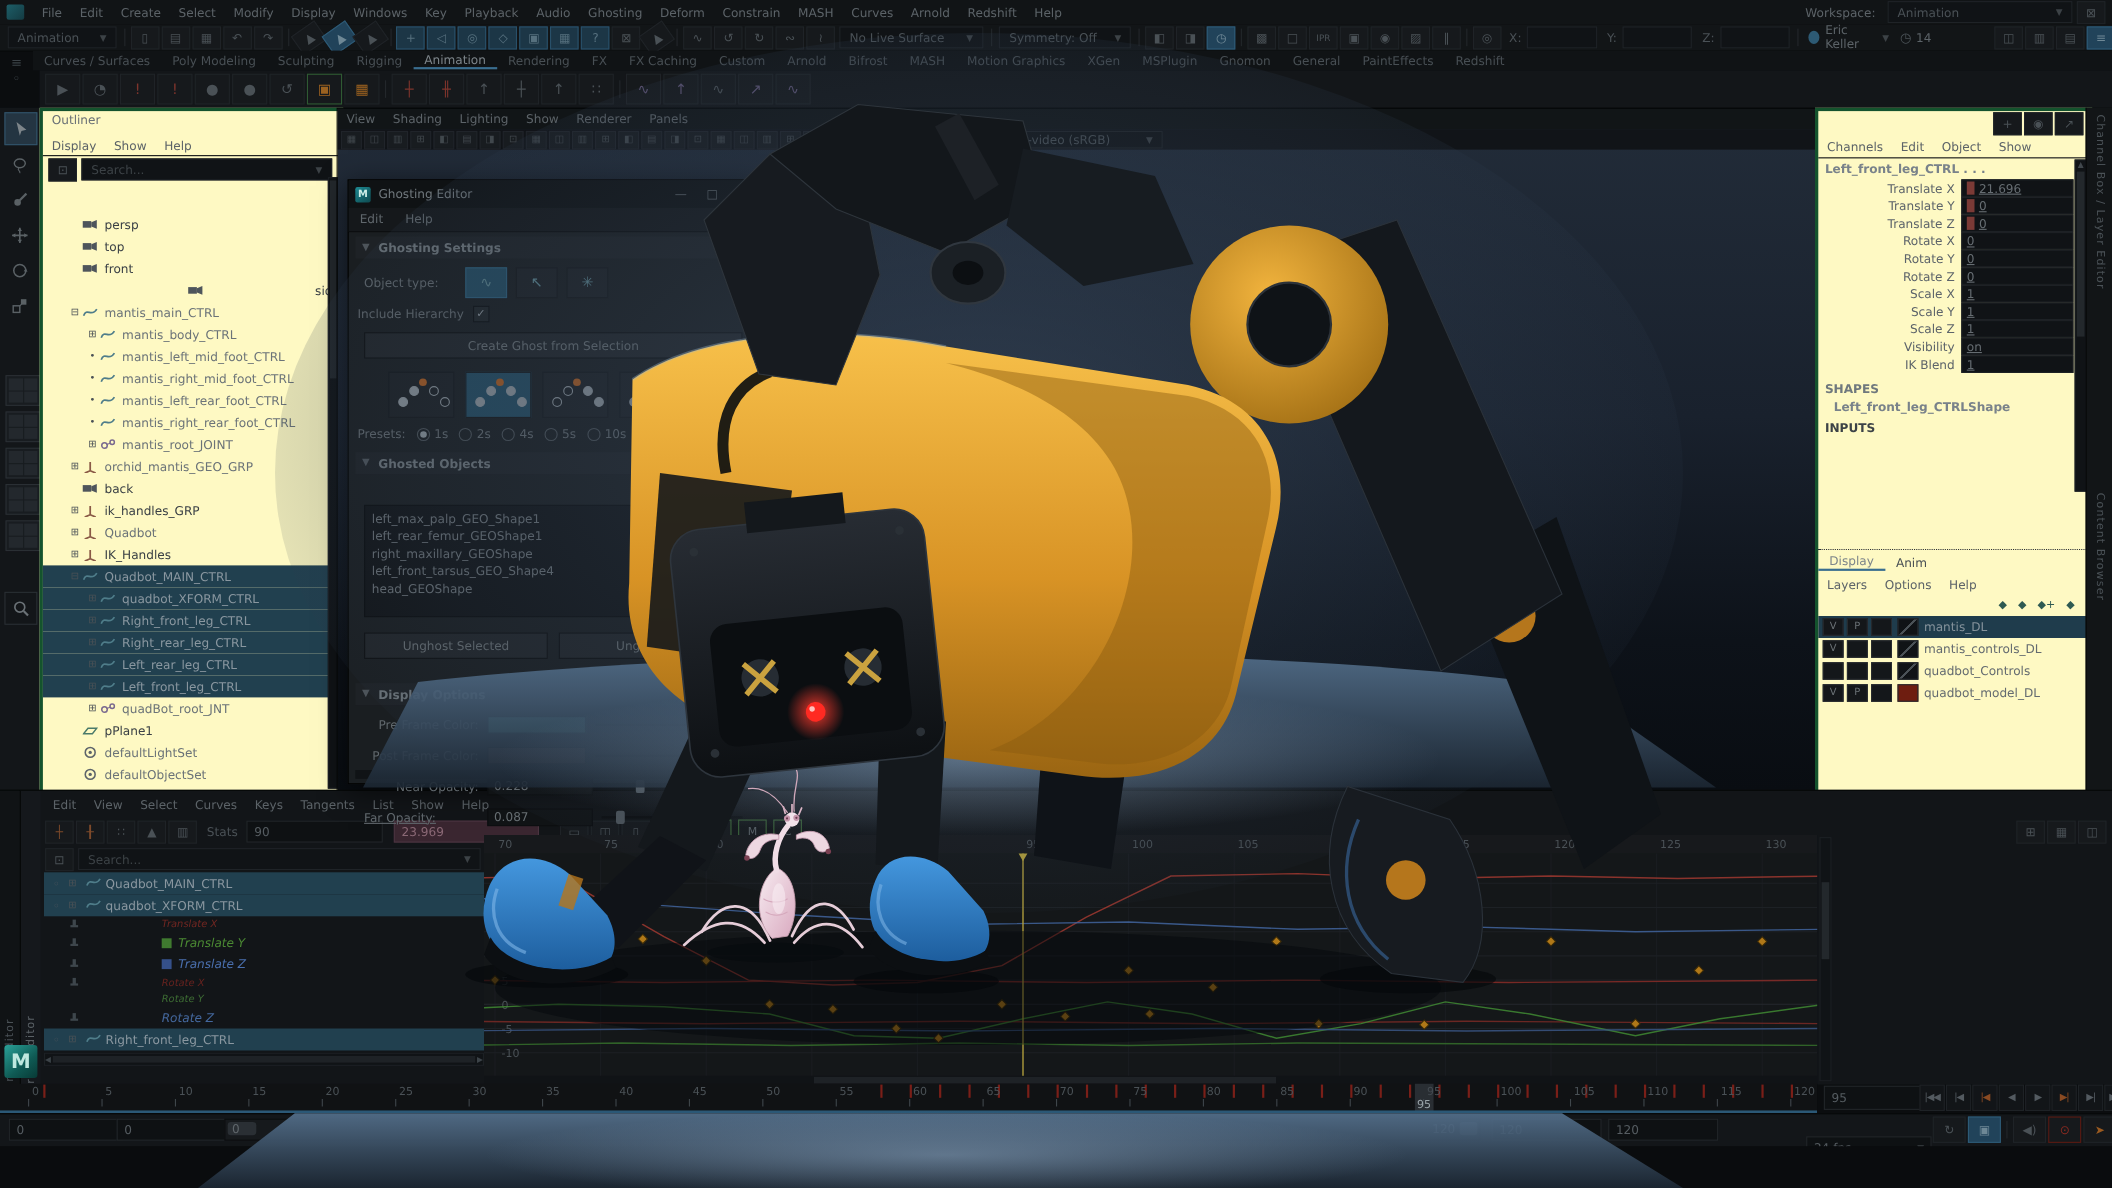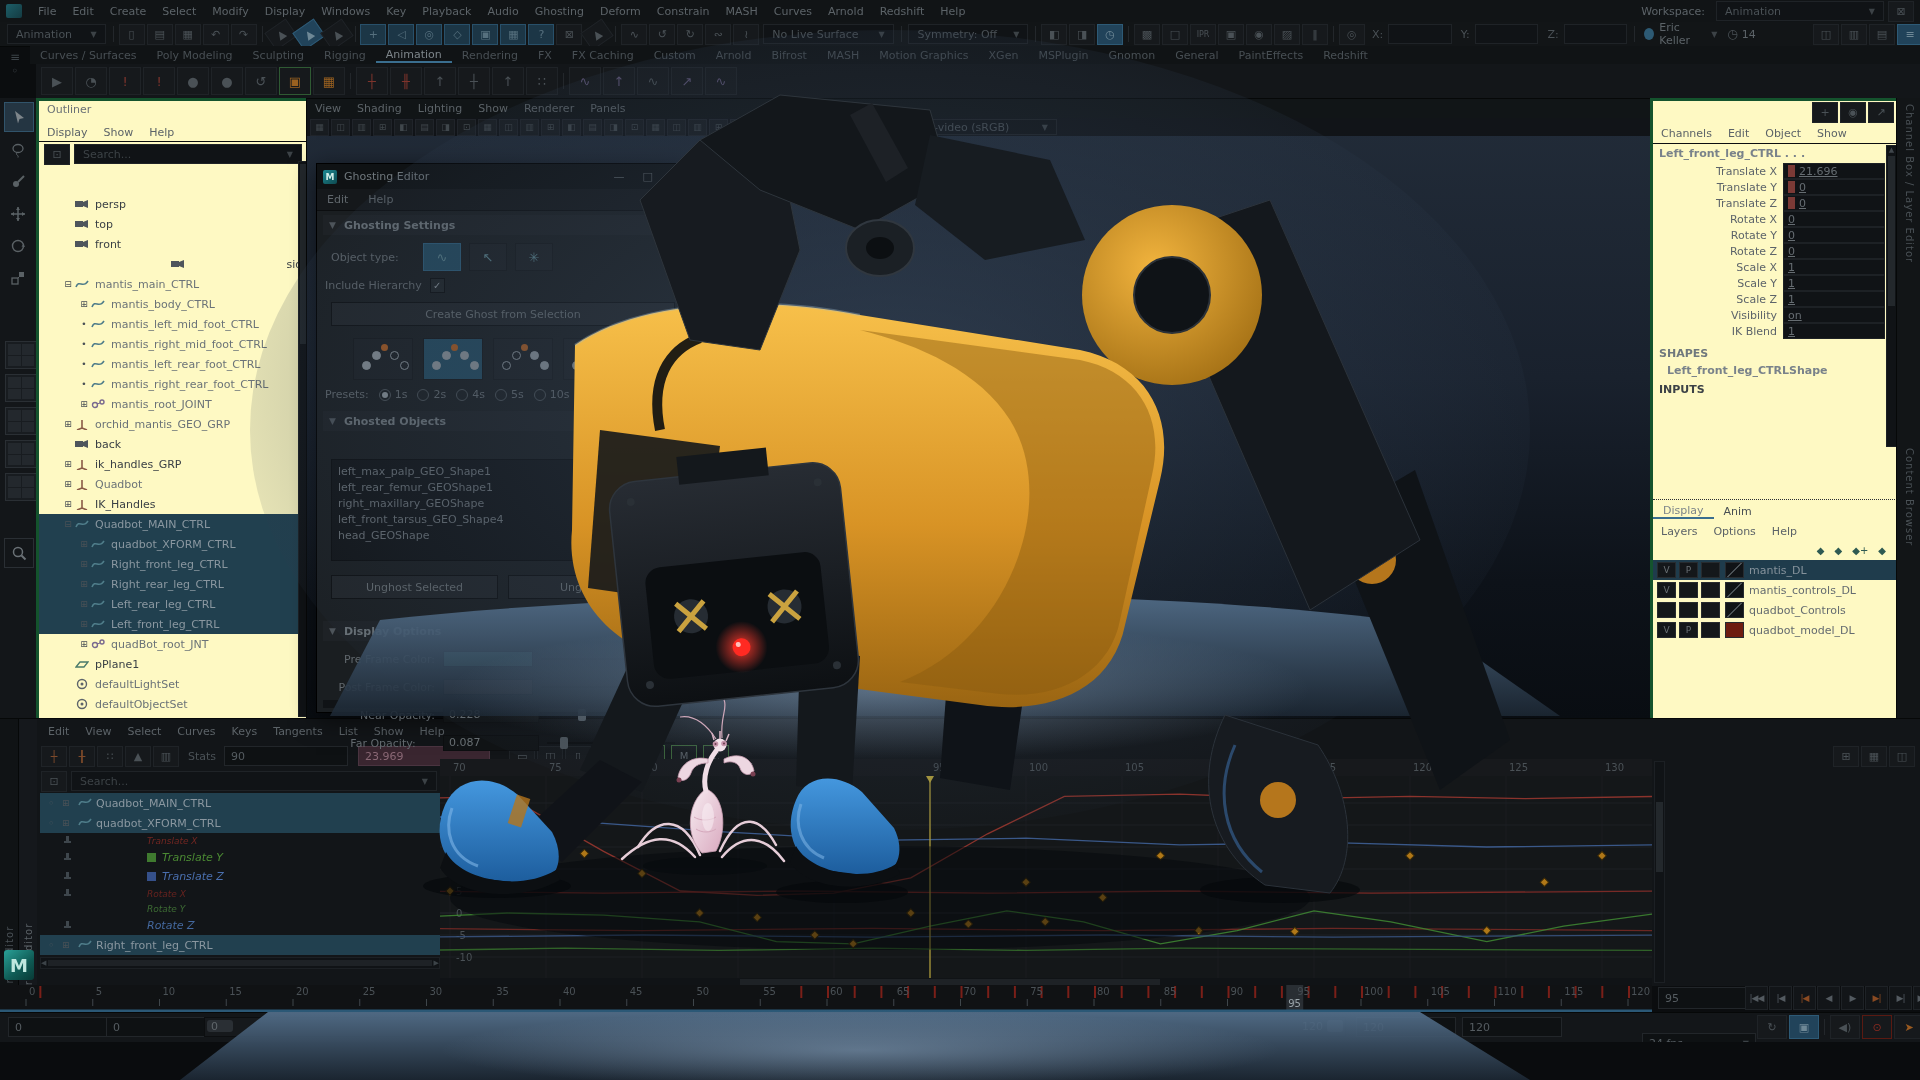--- a/index.html
+++ b/index.html
@@ -1201,21 +1201,21 @@
         </div>
         <div class="bar" style="padding: 3px 14px; height: 22px;">
           <div style="width: 104px; text-align: right; color: rgb(97, 104, 109); padding-right: 8px; flex: 0 0 auto;">Near Opacity:</div>
           <div style="width: 84px; height: 14px; background: rgb(16, 19, 21); border: 1px solid rgb(12, 14, 16); color: rgb(103, 110, 114); padding: 0px 5px; flex: 0 0 auto;">0.228</div>
           <div class="dslider">
             <div class="track"></div>
             <div class="handle" style="left: calc(27% - 4px);"></div>
           </div>
         </div>
         <div class="bar" style="padding: 3px 14px; height: 22px;">
-          <div style="width: 104px; text-align: center; color: rgb(97, 104, 109); padding-right: 8px; flex: 0 0 auto;">Far Opacity:</div>
+          <div style="width: 104px; text-align: left; color: rgb(97, 104, 109); padding-right: 8px; flex: 0 0 auto; text-decoration: underline;">Far Opacity:</div>
           <div style="width: 84px; height: 14px; background: rgb(16, 19, 21); border: 1px solid rgb(12, 14, 16); color: rgb(103, 110, 114); padding: 0px 5px; flex: 0 0 auto;">0.087</div>
           <div class="dslider">
             <div class="track"></div>
             <div class="handle" style="left: calc(13% - 4px);"></div>
           </div>
         </div>
       </div>
     <div style="position:absolute;left:6px;right:6px;bottom:4px;height:8px;background:#101316;"></div>
   </div>
 

